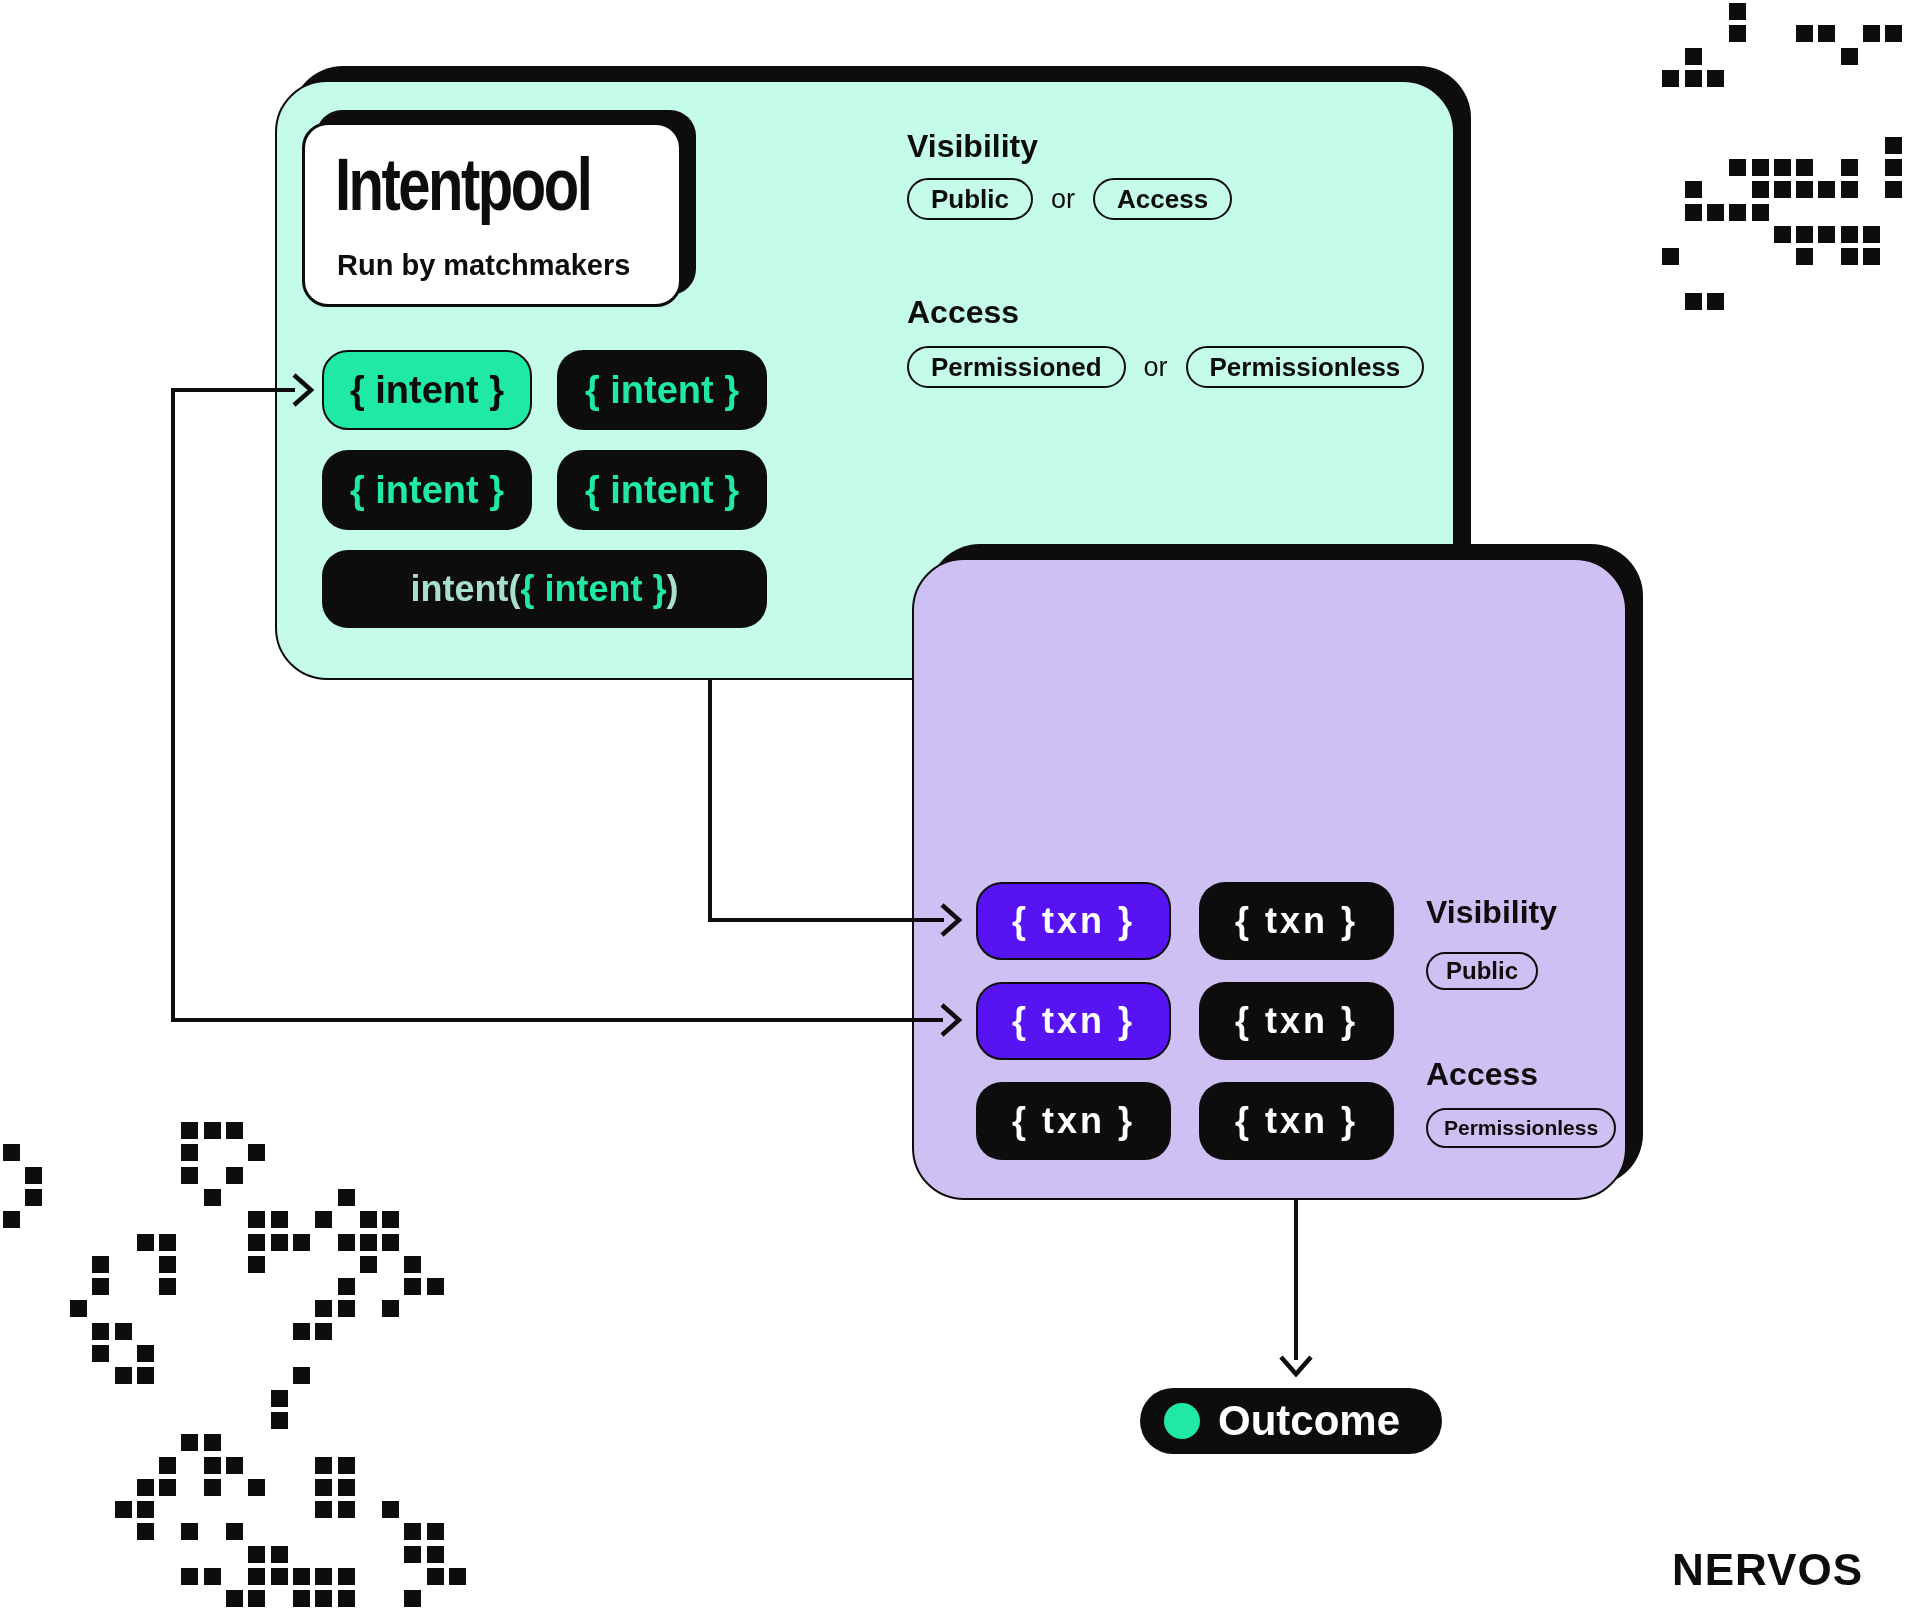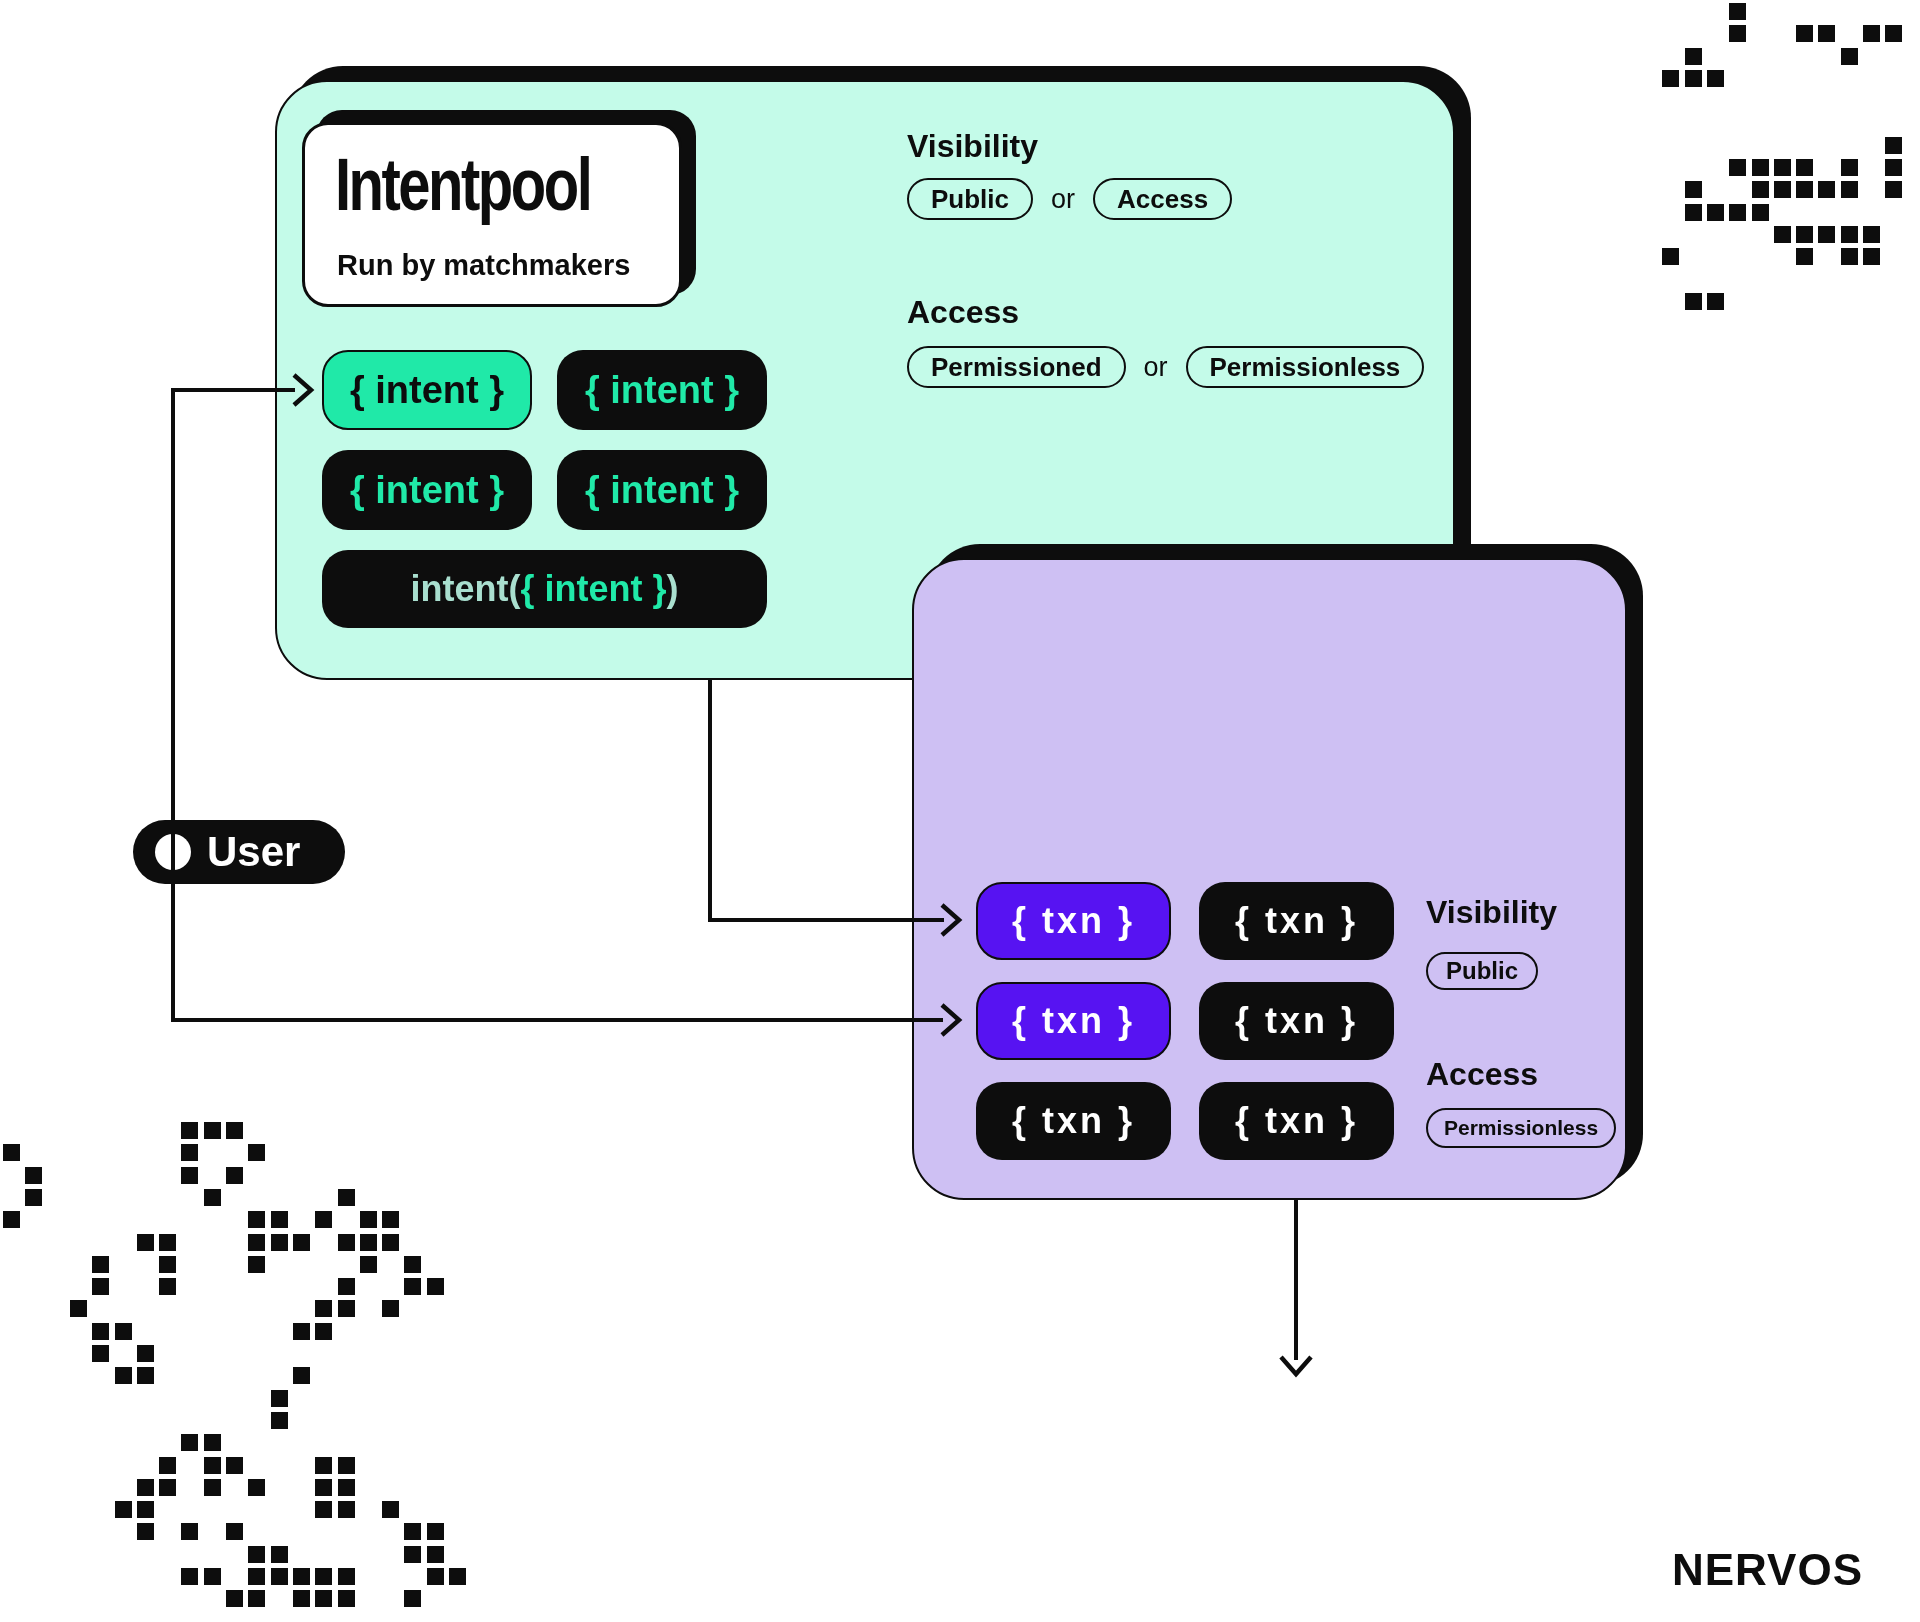--- a/index.html
+++ b/index.html
@@ -315,21 +315,21 @@
   <div id="arrow3-h" class="arrow-line"></div>
   <svg id="arrow3-head" class="arrow-head" width="24" height="40" viewBox="0 0 24 40">
       <polyline points="3,5 20,20 3,35" fill="none" stroke="#0d0d0d" stroke-width="4.5"></polyline>
     </svg>
 
   <div id="arrow4-v" class="arrow-line"></div>
   <svg id="arrow4-head" class="arrow-head" width="40" height="24" viewBox="0 0 40 24">
       <polyline points="5,3 20,20 35,3" fill="none" stroke="#0d0d0d" stroke-width="4.5"></polyline>
     </svg>
 
-  <div id="user-pill" class="node-pill">
+
+  <div id="outcome-pill" class="node-pill">
     <span class="node-dot"></span>
-    <span class="node-label">User</span>
+    <span class="node-label">Outcome</span>
   </div>
 
-
   <div id="brand-logo">NERVOS</div>
 
 </div>
 
 </body></html>

